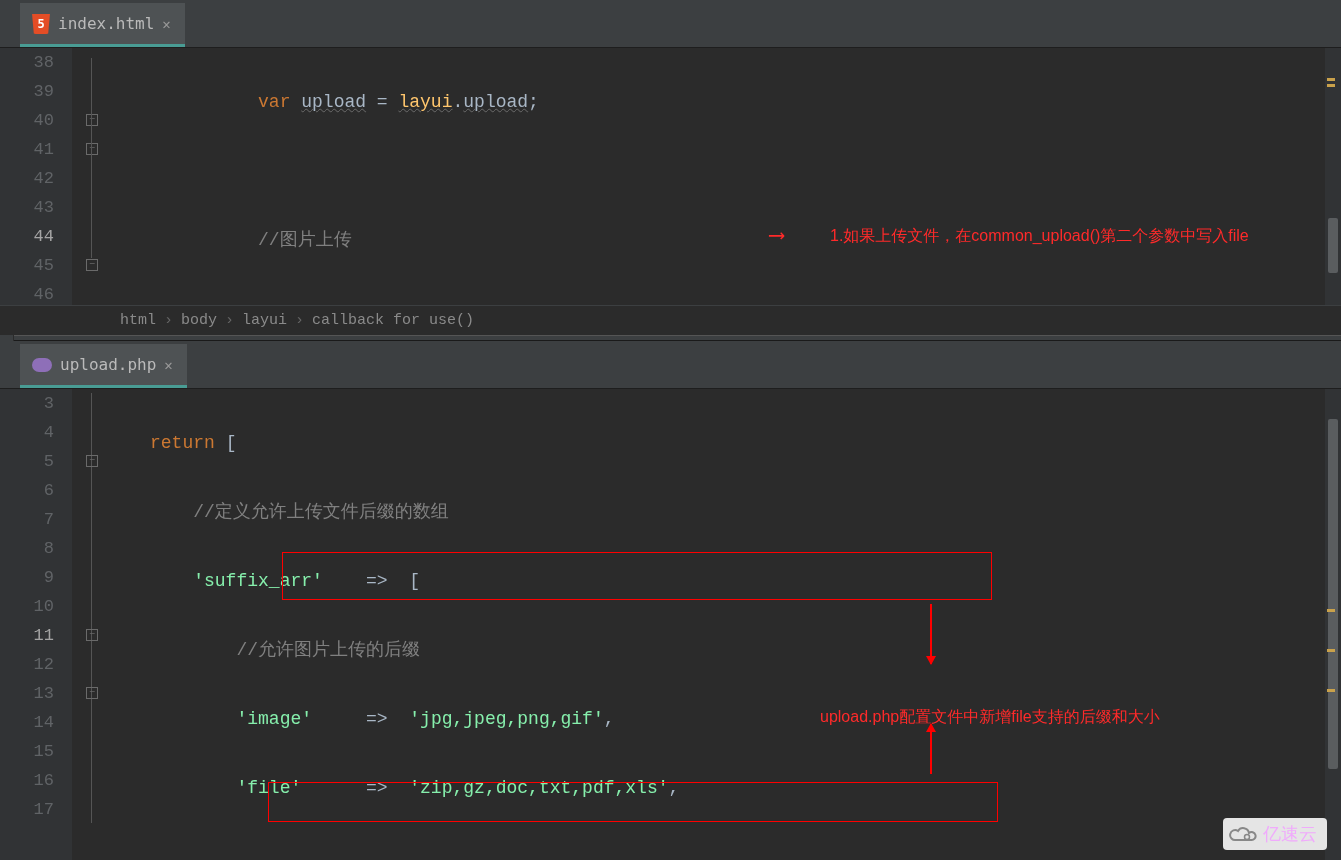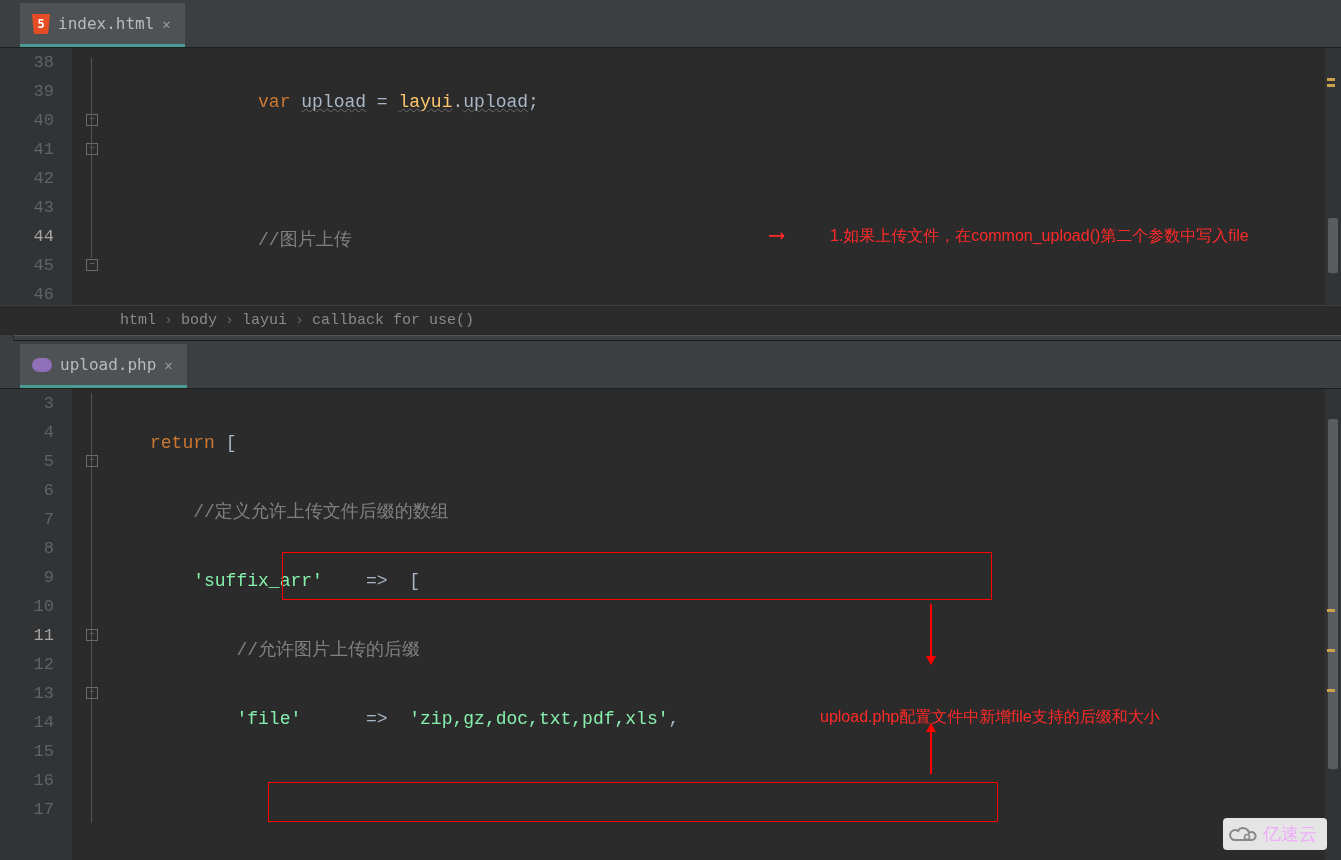--- a/index.html
+++ b/index.html
@@ -277,20 +277,21 @@
       <div class="fold-line" style="top:4px; height:430px;"></div>
       <div class="fold-mark" style="top:66px;">−</div>
       <div class="fold-mark" style="top:240px;">−</div>
       <div class="fold-mark" style="top:298px;">−</div>
     </div>
     <div class="code">
       <div class="row"><span class="kw">return</span> <span>[</span></div>
       <div class="row">    <span class="cm">//定义允许上传文件后缀的数组</span></div>
       <div class="row">    <span class="str">'suffix_arr'</span>    <span class="op">=&gt;</span>  <span>[</span></div>
       <div class="row">        <span class="cm">//允许图片上传的后缀</span></div>
+      <div class="row">        <span class="str">'image'</span>     <span class="op">=&gt;</span>  <span class="str">'jpg,jpeg,png,gif'</span><span>,</span></div>
       <div class="row">        <span class="str">'file'</span>      <span class="op">=&gt;</span>  <span class="str">'zip,gz,doc,txt,pdf,xls'</span><span>,</span></div>
       
       
       
       
       
       
       
       
 

